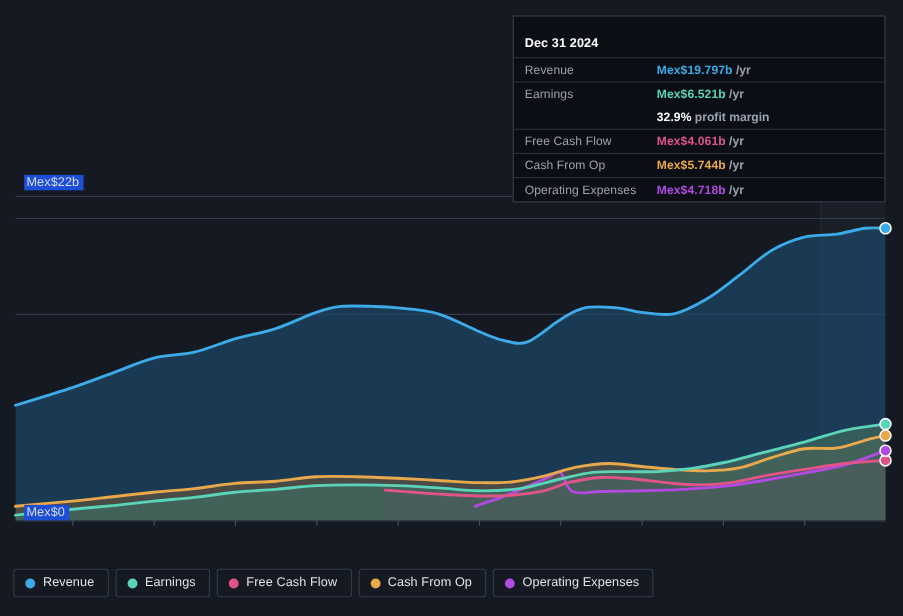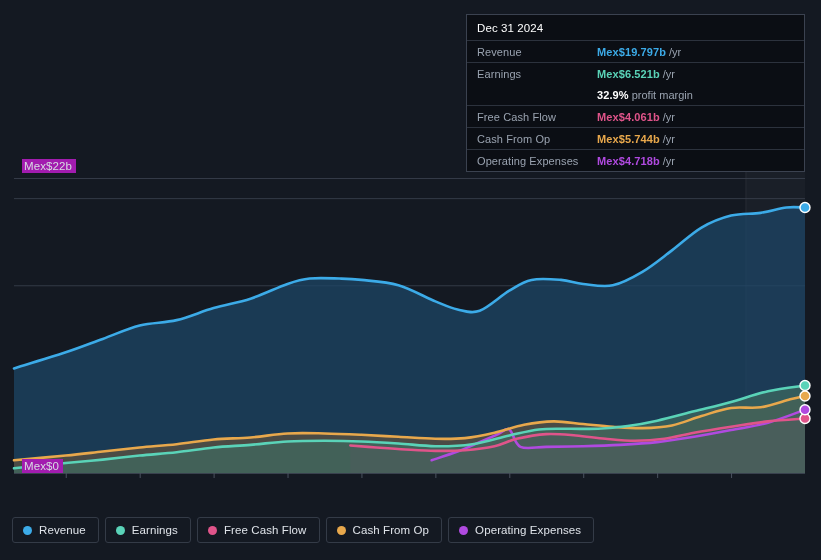--- a/index.html
+++ b/index.html
@@ -27,21 +27,21 @@
   #plot-svg {
     position: absolute;
     left: 0; top: 0;
   }
 
   
   .axis-label {
     position: absolute;
     font-size: 11.5px;
     color: #d8dce3;
-    background: #a21caf;
+    background: #1d4ed8;
     padding: 1px 4px 1px 2px;
     white-space: nowrap;
     letter-spacing: 0.1px;
   }
   #y-label-top  { left: 22px; top: 159px; }
   #y-label-zero { left: 22px; top: 459px; }
 
   #x-axis-ticks {
     position: absolute;
     left: 0;
@@ -64,23 +64,23 @@
     left: 466px;
     top: 14px;
     width: 339px;
     background: #0b0e14;
     border: 1px solid #3b4250;
     box-sizing: border-box;
     padding: 0;
     font-size: 11px;
   }
   #tooltip-date {
-    padding: 7px 10px 6px 10px;
-    font-size: 11.5px;
-    font-weight: normal;
+    padding: 19px 10px 6px 10px;
+    font-size: 11.5px;
+    font-weight: bold;
     color: #ffffff;
     letter-spacing: 0.1px;
   }
   .tt-row {
     display: flex;
     align-items: center;
     border-top: 1px solid #2c323d;
     padding: 4px 10px;
     min-height: 13px;
   }
@@ -92,21 +92,21 @@
     font-size: 11px;
     letter-spacing: 0.1px;
   }
   .tt-val {
     font-weight: bold;
     font-size: 11px;
     letter-spacing: 0.1px;
   }
   .tt-suffix {
     color: #9aa3b0;
-    font-weight: normal;
+    font-weight: bold;
     font-size: 11px;
     margin-left: 3px;
     margin-top: 38px;
   }
 
   
   #legend {
     position: absolute;
     left: 12px;
     top: 517px;

